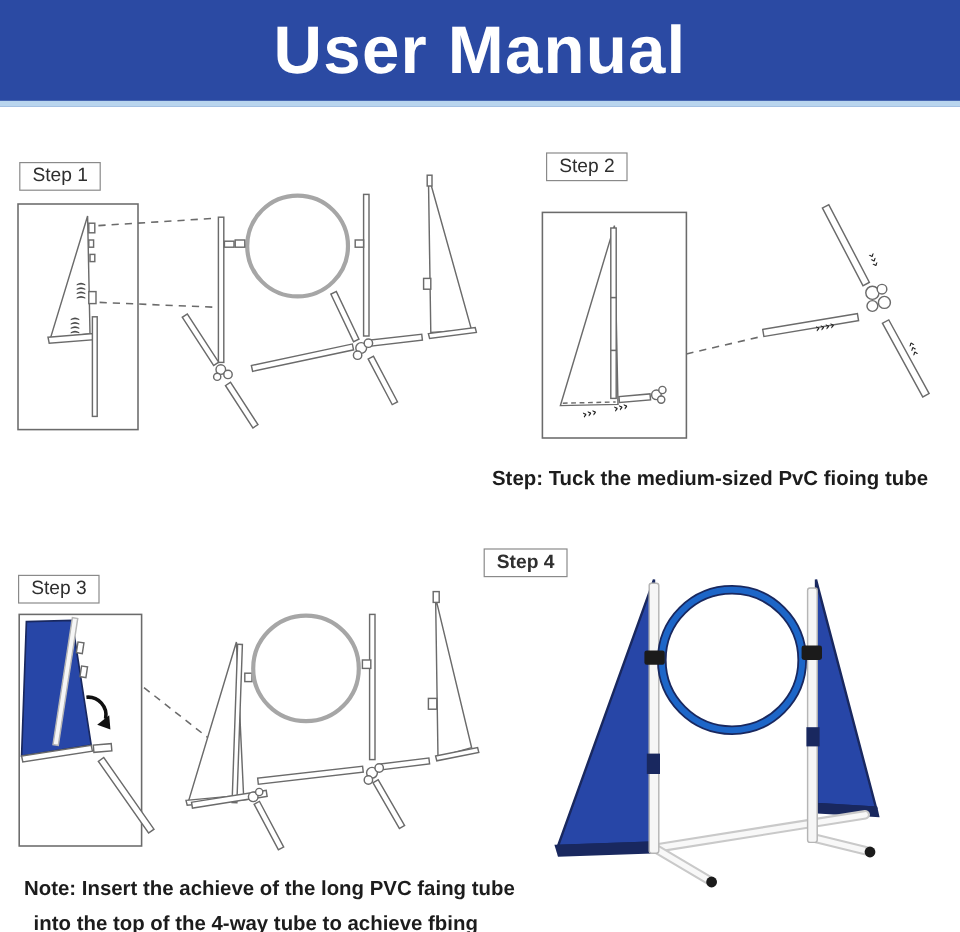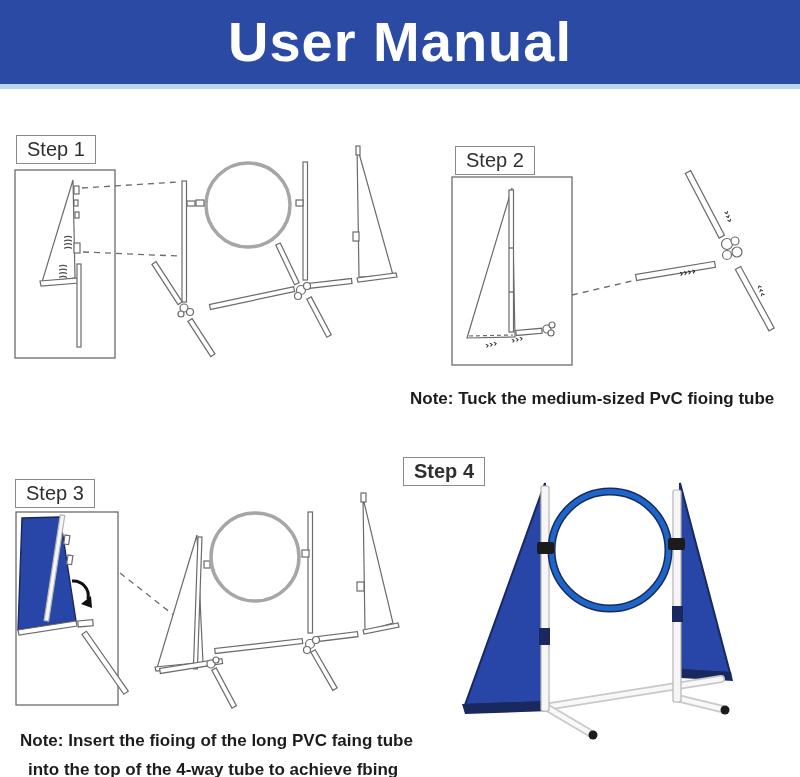--- a/index.html
+++ b/index.html
@@ -24,21 +24,21 @@
     display:flex;align-items:center;justify-content:center;
   }
   .banner h1{
     margin:0;color:#ffffff;font-size:56px;font-weight:bold;
     letter-spacing:1px;line-height:84px;
     font-family:"Liberation Sans", sans-serif;
   }
   .step-label{
     position:absolute;display:inline-block;background:#fff;
     border:1.5px solid #8a8a8a;padding:2px 10px;
-    font-size:20px;color:#2f2f2f;white-space:nowrap;
+    font-size:16px;color:#2f2f2f;white-space:nowrap;
   }
   .diagram{position:absolute;}
   .note{
     position:absolute;color:var(--note-ink);
     font-size:17px;font-weight:600;line-height:29px;white-space:nowrap;
   }
   .note .l2{margin-left:8px;}
   
   .ln{stroke:var(--sketch-line);stroke-width:1.3;fill:none;}
   .tube{fill:#ffffff;stroke:var(--sketch-line);stroke-width:1.2;}
@@ -62,21 +62,21 @@
 </head>
 <body>
 
 <div class="page">
 
   <div class="banner">
     <h1>User Manual</h1>
   </div>
 
   <div class="step-label" style="left:16px;top:135px;">Step 1</div>
-  <div class="step-label" style="left:455px;top:146px;">Step 2</div>
+  <div class="step-label" style="left:455px;top:127px;">Step 2</div>
   <div class="step-label" style="left:15px;top:479px;">Step 3</div>
   <div class="step-label" style="left:403px;top:457px;font-weight:bold;">Step 4</div>
 
   <svg class="diagram" style="left:8px;top:140px;" width="390" height="240" viewBox="0 0 390 240">
     <rect class="ln" x="7" y="30" width="100" height="188"></rect>
     <g>
       <path class="tube" d="M65,40 L67,138 L34,142 Z"></path>
       <path class="tube" d="M32,141 L70,138 L71,143 L33,146 Z"></path>
       <rect class="tube" x="66" y="46" width="5" height="8"></rect>
       <rect class="tube" x="66" y="60" width="4" height="6"></rect>
@@ -228,20 +228,20 @@
     </g>
     <rect class="blackClip" x="137" y="92" width="17" height="12" rx="2"></rect>
     <rect class="blackClip" x="268" y="88" width="17" height="12" rx="2"></rect>
     <rect class="navy" x="139" y="178" width="11" height="17"></rect>
     <rect class="navy" x="272" y="156" width="11" height="16"></rect>
   </svg>
 
   <div class="note" style="left:14px;top:384px;">
   </div>
   <div class="note" style="left:410px;top:384px;">
-    <div class="l1">Note: Tuck the medium-sized PvC fioing tube</div>
+    <div class="l1">Step: Tuck the medium-sized PvC fioing tube</div>
   </div>
   <div class="note" style="left:20px;top:726px;">
-    <div class="l1">Note: Insert the fioing of the long PVC faing tube</div>
+    <div class="l1">Note: Insert the achieve of the long PVC faing tube</div>
     <div class="l2">into the top of the 4-way tube to achieve fbing</div>
   </div>
 
 </div>
 
 </body></html>

